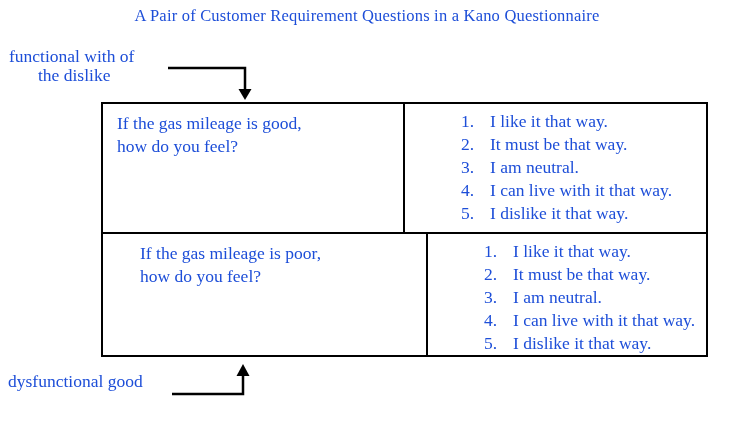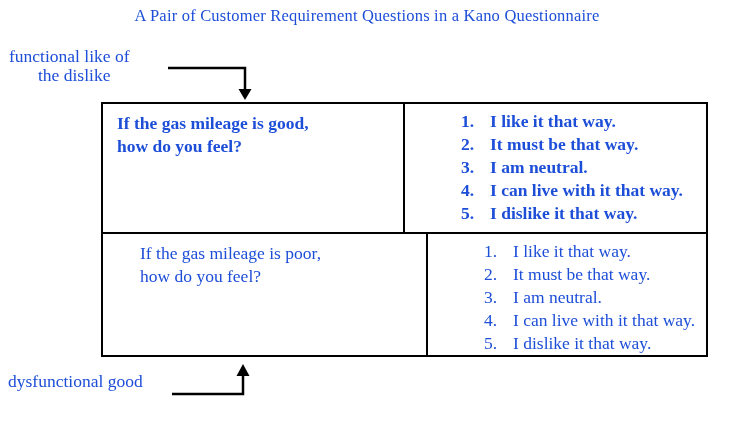--- a/index.html
+++ b/index.html
@@ -47,21 +47,21 @@
     top: 102px;
     width: 607px;
     height: 255px;
     border: 2px solid #000000;
     box-sizing: border-box;
     display: flex;
     flex-direction: column;
     background: #ffffff;
   }
   .t-row { display: flex; }
-  .t-row-1 { height: 149px; border-bottom: 2px solid #000000; box-sizing: border-box; font-weight: bold; }
+  .t-row-1 { height: 149px; border-bottom: 2px solid #000000; box-sizing: border-box; }
   .t-row-2 { flex: 1; padding-left: 23px; }
   .q-cell {
     width: 280px;
     border-right: 2px solid #000000;
     box-sizing: content-box;
     padding: 8px 6px 0 14px;
     font-size: 17.5px;
     line-height: 23px;
   }
   .opt-cell {
@@ -74,21 +74,21 @@
   .opt-num { width: 20px; margin-right: 9px; flex: none; }
 </style>
 </head>
 <body>
 
 <div class="figure">
 
   <div class="title">A Pair of Customer Requirement Questions in a Kano Questionnaire</div>
 
   <div class="label-block label-functional">
-    <div>functional like of</div>
+    <div>functional with of</div>
     <div class="label-line2-functional">the dislike</div>
   </div>
 
   <div class="label-block label-dysfunctional">
     <div>dysfunctional good</div>
   </div>
 
   <svg class="connector-overlay" viewBox="0 0 734 424" xmlns="http://www.w3.org/2000/svg">
 
     <path d="M 168 68 H 245 V 91" fill="none" stroke="#000000" stroke-width="2.5"></path>

